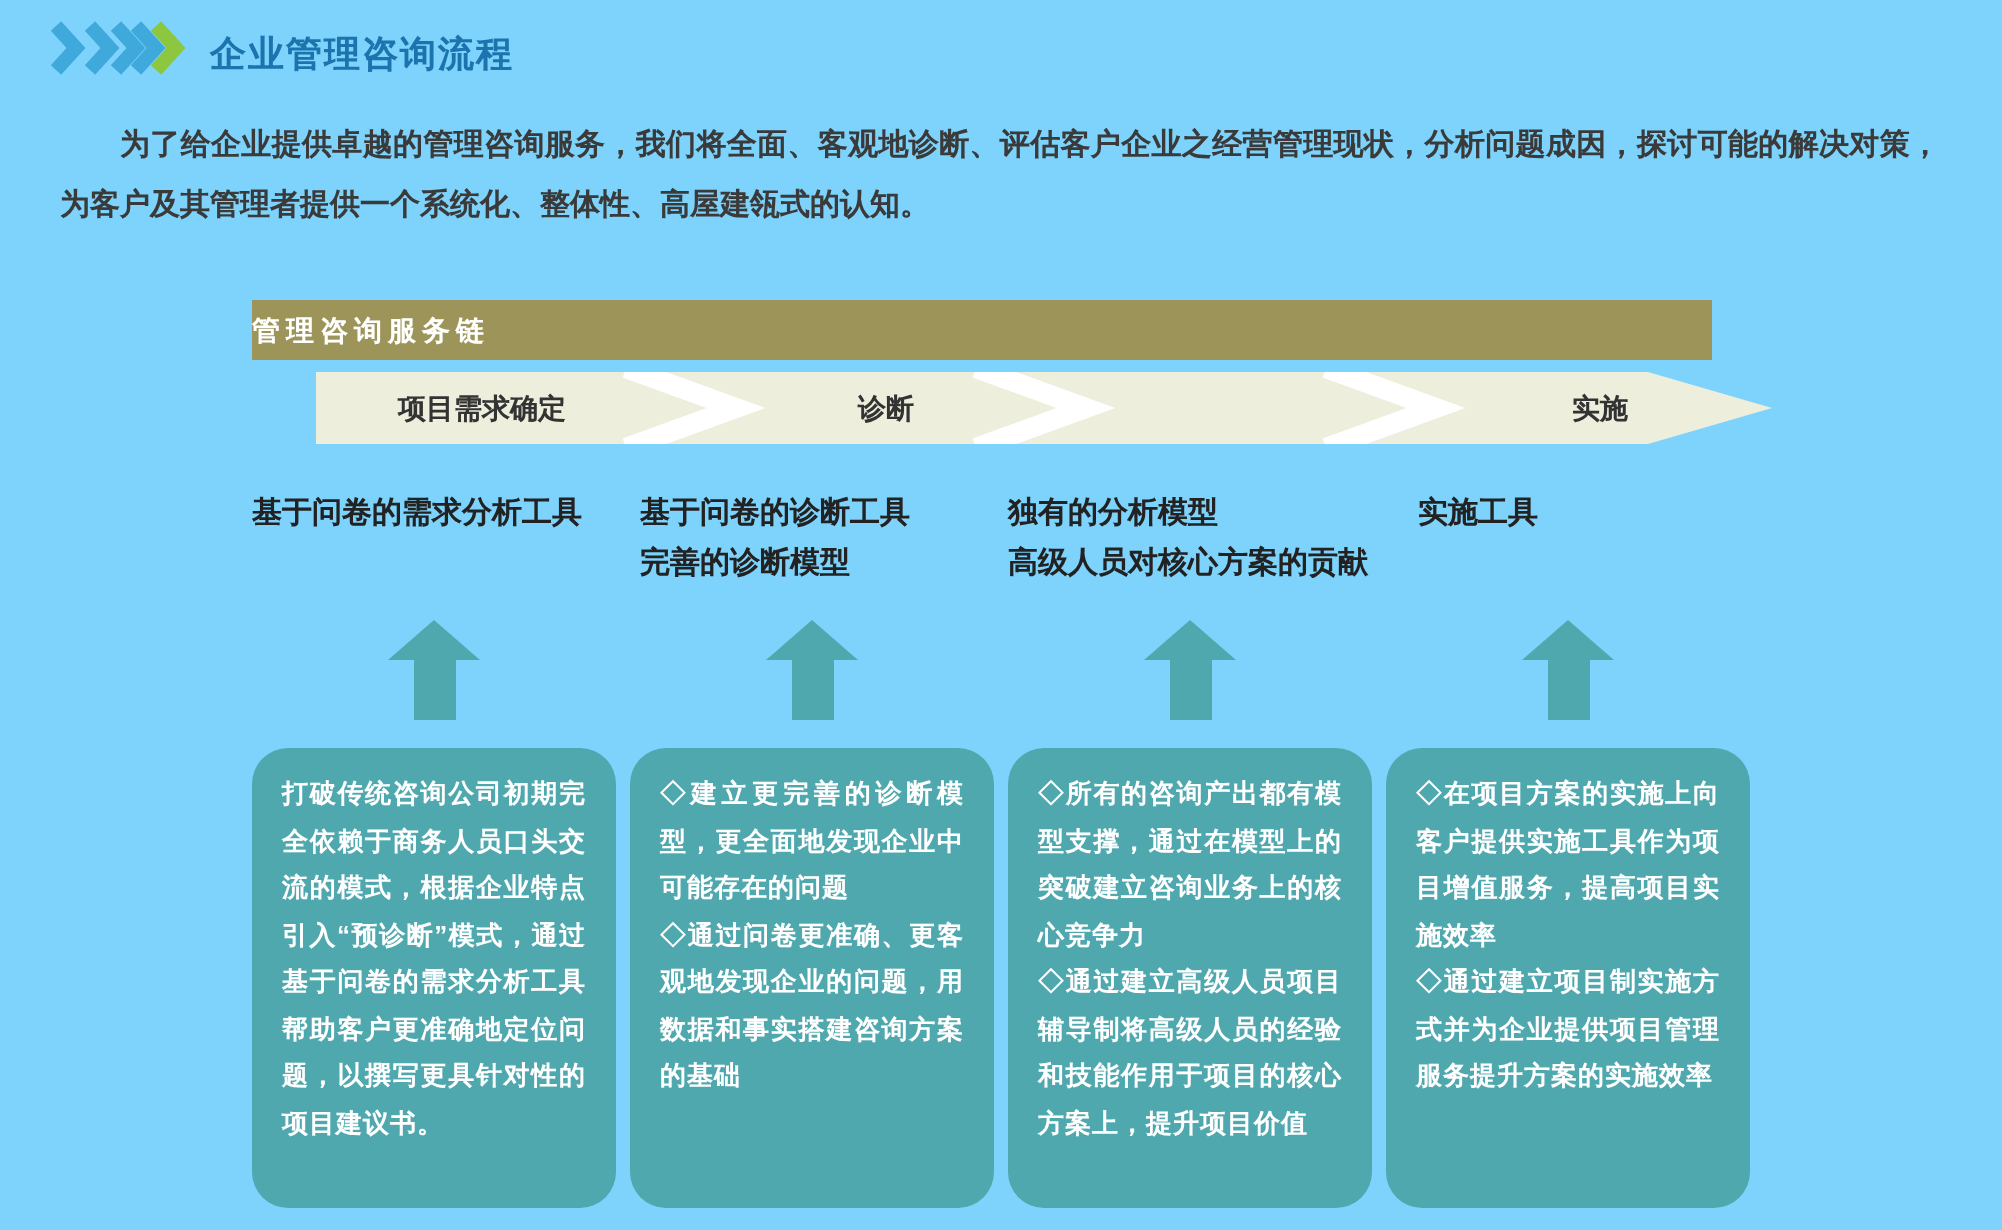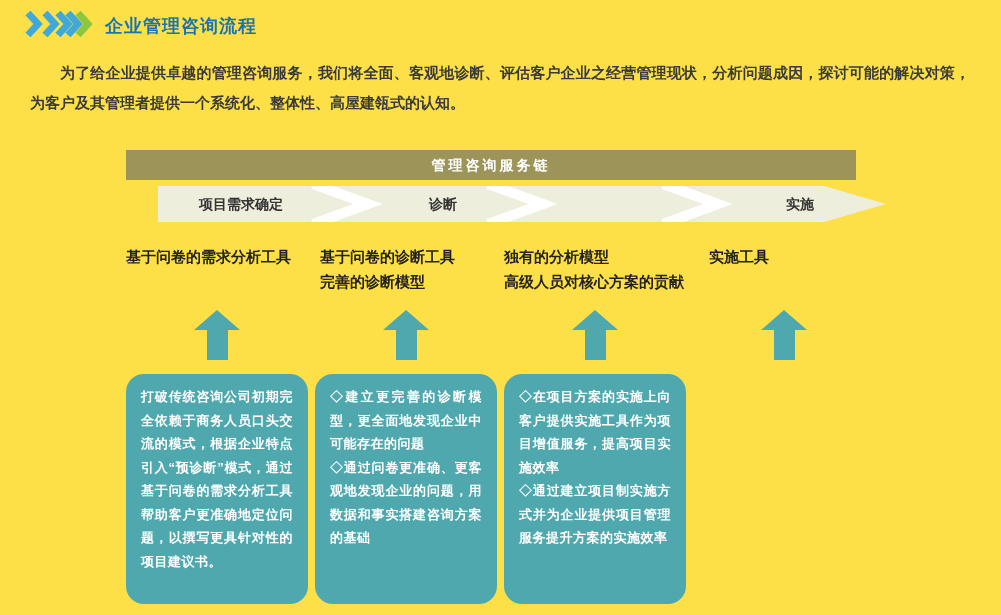--- a/index.html
+++ b/index.html
@@ -1,33 +1,33 @@
 <!DOCTYPE html>
 <html><head>
 <meta charset="utf-8">
 <style>
   html,body{margin:0;padding:0;background:#ffffff;}
   body{width:1001px;height:615px;font-family:"Liberation Sans",sans-serif;position:relative;overflow:hidden;}
 
-  .page{position:absolute;inset:0;background:#fde047;}
+  .page{position:absolute;inset:0;background:#7dd3fc;}
 
   
   .header{position:absolute;top:10px;left:25px;display:flex;align-items:center;gap:12px;}
   .chevrons{display:block;}
   .page-title{margin:0;font-size:18px;font-weight:bold;color:#1c74ae;letter-spacing:1px;}
 
   
   .intro{position:absolute;top:58px;left:30px;width:940px;margin:0;
          font-size:15px;font-weight:bold;color:#3a3a3a;line-height:30px;
          text-align:justify;text-indent:2em;}
 
   
   .chain{position:absolute;left:126px;top:150px;width:750px;}
   .banner{width:730px;height:30px;background:#9d9459;color:#ffffff;
-          font-size:14px;font-weight:bold;text-align:center;line-height:30px;letter-spacing:3px;}
+          font-size:14px;font-weight:bold;text-align:left;line-height:30px;letter-spacing:3px;}
   .band{position:relative;width:730px;height:48px;margin-top:6px;margin-left:32px;}
   .band svg{position:absolute;left:0;top:0;}
   .step-label{position:absolute;top:0;height:36px;line-height:36px;transform:translateX(-50%);
               font-size:14px;font-weight:bold;color:#333333;white-space:nowrap;}
   .sl1{left:83px;} .sl2{left:285px;} .sl3{left:459px;} .sl4{left:642px;}
 
   
   .cols{display:grid;grid-template-columns:repeat(4,182px);column-gap:7px;width:750px;}
 
   .tools-row{margin-top:10px;min-height:50px;}
@@ -121,19 +121,23 @@
 
     <div class="cols boxes-row">
       <div class="info-box">
         <p>打破传统咨询公司初期完全依赖于商务人员口头交流的模式，根据企业特点引入“预诊断”模式，通过基于问卷的需求分析工具帮助客户更准确地定位问题，以撰写更具针对性的项目建议书。</p>
       </div>
       <div class="info-box">
         <p>◇建立更完善的诊断模型，更全面地发现企业中可能存在的问题</p>
         <p>◇通过问卷更准确、更客观地发现企业的问题，用数据和事实搭建咨询方案的基础</p>
       </div>
       <div class="info-box">
+        <p>◇所有的咨询产出都有模型支撑，通过在模型上的突破建立咨询业务上的核心竞争力</p>
+        <p>◇通过建立高级人员项目辅导制将高级人员的经验和技能作用于项目的核心方案上，提升项目价值</p>
+      </div>
+      <div class="info-box">
         <p>◇在项目方案的实施上向客户提供实施工具作为项目增值服务，提高项目实施效率</p>
         <p>◇通过建立项目制实施方式并为企业提供项目管理服务提升方案的实施效率</p>
       </div>
     </div>
 
   </div>
 </div>
 
 </body></html>

